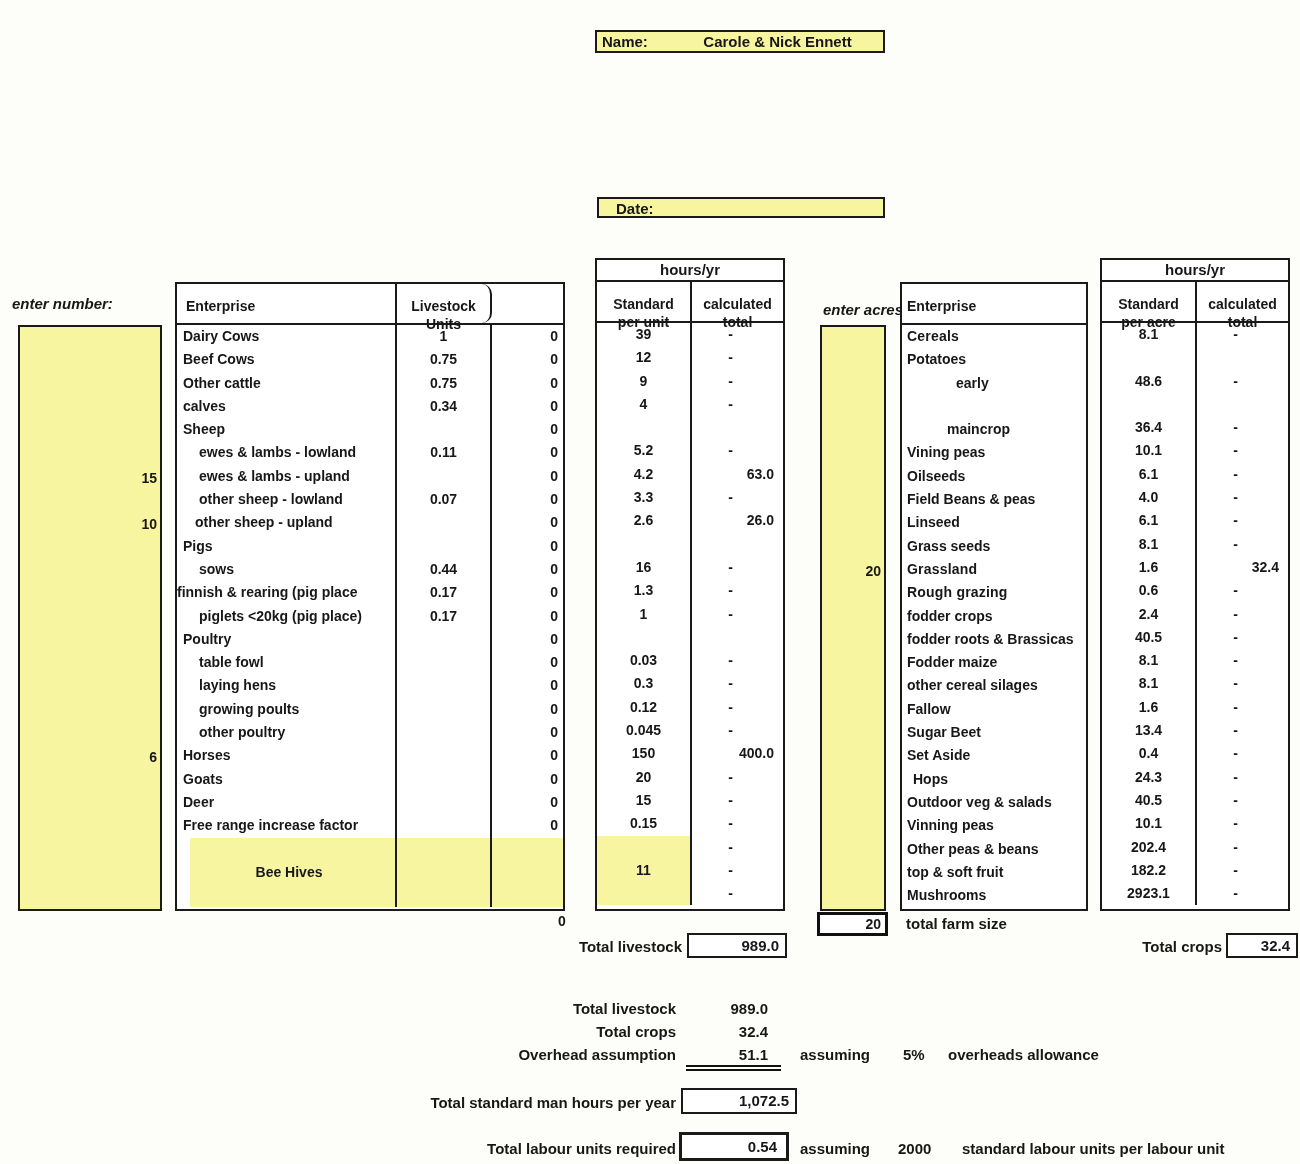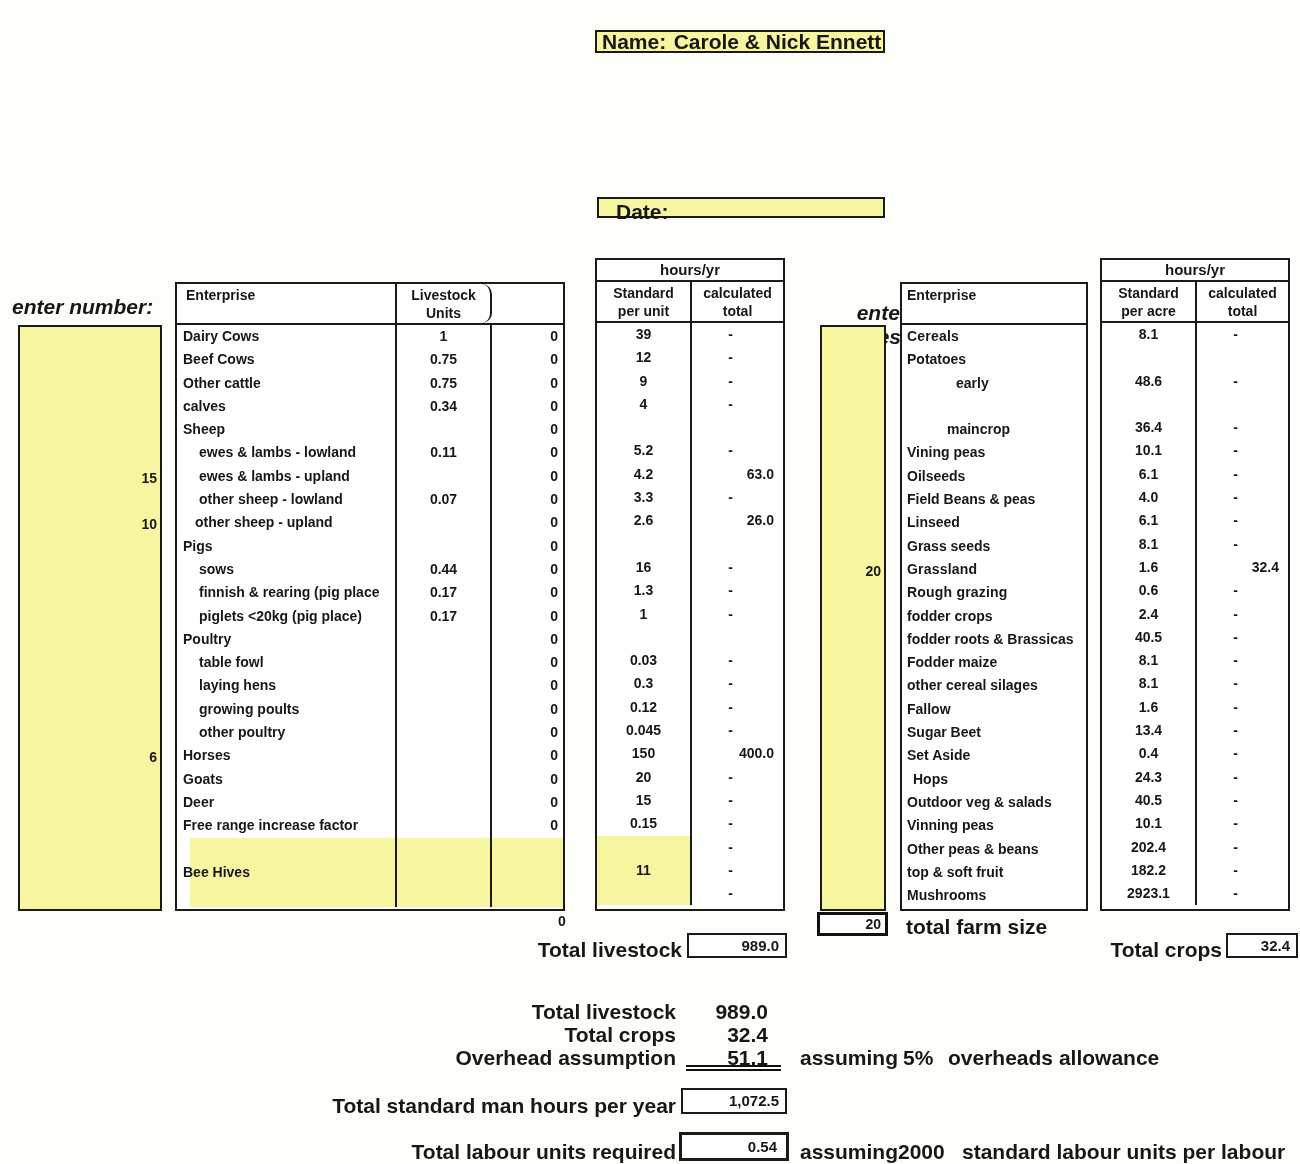--- a/index.html
+++ b/index.html
@@ -4,45 +4,45 @@
 <style>
   html,body{margin:0;padding:0;}
   body{background:#e8e8e4;font-family:"Liberation Sans", sans-serif;}
   #page{position:relative;width:1300px;height:1164px;background:#fdfdfa;overflow:hidden;
         color:var(--ink,#161616);}
   .abs{position:absolute;box-sizing:border-box;}
   .b2{border:2px solid #1a1a1a;}
   .b3{border:3px solid #111;}
   .yellowbg{background:var(--yl,#f9f6a4);}
   .ital{font-style:italic;}
-  .lbl15{font-size:21px;font-weight:bold;}
+  .lbl15{font-size:15px;font-weight:bold;}
   .rowfs{font-size:14px;font-weight:bold;}
   .right{text-align:right;}
   .center{text-align:center;}
 
   
   .namebox{display:flex;align-items:center;}
   .namebox .nlab{padding-left:5px;width:70px;flex:none;}
   .namebox .nval{flex:1;text-align:center;}
 
   
   .tbl-head{display:flex;border-bottom:2px solid #1a1a1a;}
-  .hcell{box-sizing:border-box;font-size:14px;font-weight:bold;line-height:1.25;padding-top:3px;}
+  .hcell{box-sizing:border-box;font-size:14px;font-weight:bold;line-height:1.25;padding-top:14px;}
   .hc-center{display:flex;flex-direction:column;align-items:center;justify-content:flex-start;}
   .grid-body{display:grid;grid-auto-rows:23.3px;}
   .cell{box-sizing:border-box;height:23.3px;line-height:23.3px;font-size:14px;font-weight:bold;
         white-space:nowrap;overflow:hidden;}
   .vline{border-right:2px solid #1a1a1a;}
   .c-lu,.c-per{text-align:center;}
   .c-zero{text-align:right;padding-right:5px;}
   .c-tot{text-align:right;padding-right:9px;}
   .c-tot.dash{text-align:center;padding-right:14px;}
   .c-enter{text-align:right;padding-right:3px;}
   .yl{background:var(--yl,#f9f6a4);}
-  .yl-inset{background:linear-gradient(to right, transparent 13px, var(--yl,#f9f6a4) 13px);}
+  .yl-inset{background:linear-gradient(to right, transparent 13px, var(--yl,#f9f6a4) 13px);text-align:center;}
 
   .valbox{border:2px solid #1a1a1a;background:#fff;font-size:15px;font-weight:bold;
           text-align:right;padding-right:6px;}
   .dblrule{border-top:2px solid #111;border-bottom:2px solid #111;height:6px;}
 </style>
 </head>
 <body>
 
 <div id="page" style="--yl: #f8f5a1; --ink: #171717;">
 
@@ -124,21 +124,21 @@
         <div class="cell c-zero">0</div>
         <div class="cell vline" style="padding-left: 18px;">other sheep - upland</div>
         <div class="cell c-lu vline"></div>
         <div class="cell c-zero">0</div>
         <div class="cell vline" style="padding-left: 6px;">Pigs</div>
         <div class="cell c-lu vline"></div>
         <div class="cell c-zero">0</div>
         <div class="cell vline" style="padding-left: 22px;">sows</div>
         <div class="cell c-lu vline">0.44</div>
         <div class="cell c-zero">0</div>
-        <div class="cell vline" style="padding-left: 22px;">finnish &amp; rearing (pig place</div>
+        <div class="cell vline" style="">finnish &amp; rearing (pig place</div>
         <div class="cell c-lu vline">0.17</div>
         <div class="cell c-zero">0</div>
         <div class="cell vline" style="padding-left: 22px;">piglets &lt;20kg (pig place)</div>
         <div class="cell c-lu vline">0.17</div>
         <div class="cell c-zero">0</div>
         <div class="cell vline" style="padding-left: 6px;">Poultry</div>
         <div class="cell c-lu vline"></div>
         <div class="cell c-zero">0</div>
         <div class="cell vline" style="padding-left: 22px;">table fowl</div>
         <div class="cell c-lu vline"></div>
@@ -391,21 +391,21 @@
   <div class="abs lbl15 right" style="left:690px;top:1023px;width:78px;">32.4</div>
 
   <div class="abs lbl15 right" style="left:380px;top:1046px;width:296px;">Overhead assumption</div>
   <div class="abs lbl15 right" style="left:690px;top:1046px;width:78px;">51.1</div>
   <div class="abs dblrule" style="left:686px;top:1065px;width:95px;"></div>
   <div class="abs lbl15" style="left:800px;top:1046px;">assuming</div>
   <div class="abs lbl15" style="left:903px;top:1046px;">5%</div>
   <div class="abs lbl15" style="left:948px;top:1046px;">overheads allowance</div>
 
   <div class="abs lbl15 right" style="left:320px;top:1094px;width:356px;">Total standard man hours per year</div>
-  <div class="abs valbox" style="left:681px;top:1088px;width:106px;height:26px;line-height:22px;">1,072.5</div>
+  <div class="abs valbox" style="left:681px;top:1088px;width:116px;height:26px;line-height:22px;">1,072.5</div>
 
   <div class="abs lbl15 right" style="left:320px;top:1140px;width:356px;">Total labour units required</div>
   <div class="abs valbox" style="left:679px;top:1132px;width:110px;height:29px;line-height:23px;border-width:3px;padding-right:9px;">0.54</div>
   <div class="abs lbl15" style="left:800px;top:1140px;">assuming</div>
   <div class="abs lbl15" style="left:898px;top:1140px;">2000</div>
   <div class="abs lbl15" style="left:962px;top:1140px;">standard labour units per labour unit</div>
 
 </div>
 
 </body></html>

